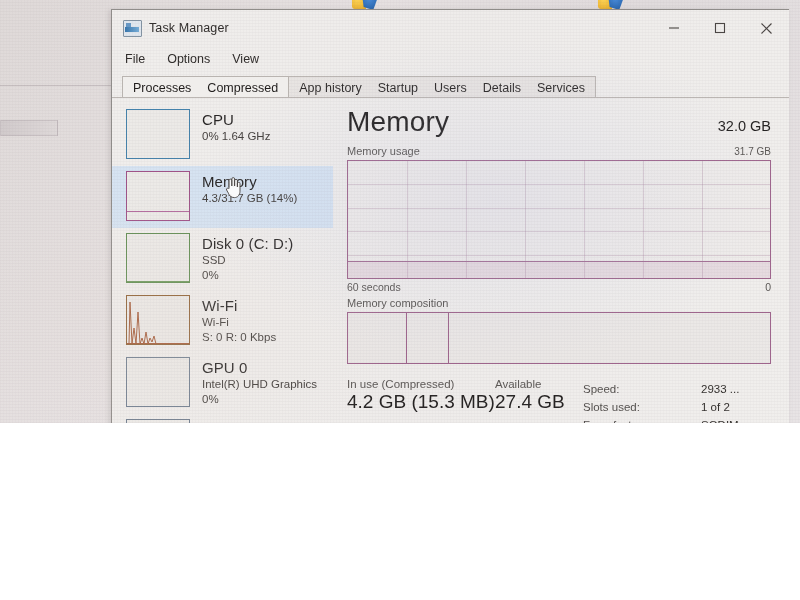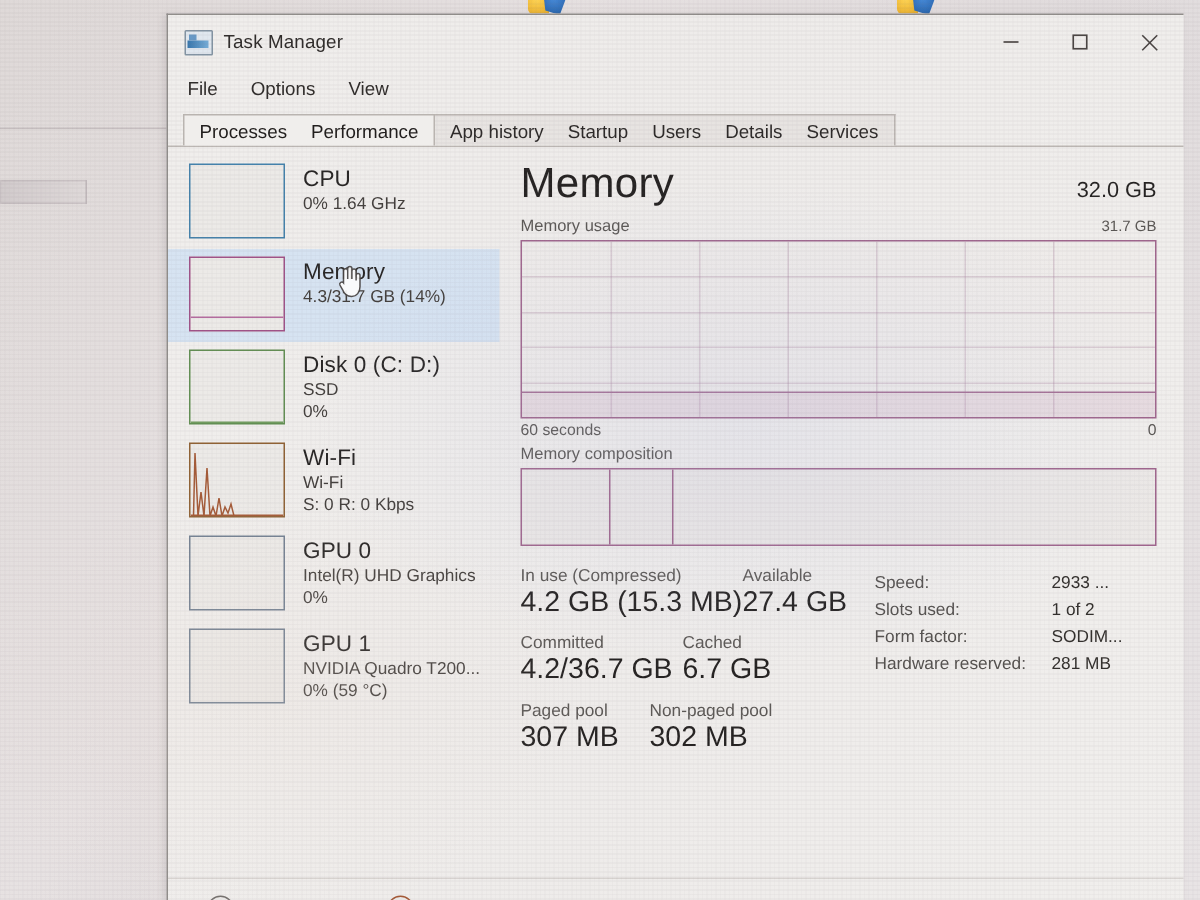--- a/index.html
+++ b/index.html
@@ -5,21 +5,21 @@
   html, body {
     margin: 0; padding: 0;
     width: 800px; height: 600px;
     overflow: hidden;
     font-family: "Liberation Sans", sans-serif;
   }
 
   
   #screen {
     position: relative;
-    width: 800px; height: 600px;
+    width: 800px; height: 423px;
     background: linear-gradient(118deg, #d9d3d2 0%, #e2dcdb 22%, #dcd7d8 48%, #e4dfe0 72%, #dcd6d6 100%);
     overflow: hidden;
   }
   
   #desktop {
     position: absolute; inset: 0;
     background: linear-gradient(125deg,#ddd7d6 0%, #e6e1e1 35%, #e0dbdc 60%, #e7e3e4 100%);
   }
   .desk-line {
     position: absolute;
@@ -354,21 +354,21 @@
 
     <div id="menubar">
       <div class="mi">File</div>
       <div class="mi">Options</div>
       <div class="mi">View</div>
     </div>
 
     <div id="tabstrip">
       <div class="tabs-left">
         <div class="tab">Processes</div>
-        <div class="tab">Performance</div>
+        <div class="tab">Compressed</div>
       </div>
       <div class="tabs-right">
         <div class="tab">App history</div>
         <div class="tab">Startup</div>
         <div class="tab">Users</div>
         <div class="tab">Details</div>
         <div class="tab">Services</div>
       </div>
     </div>
 

